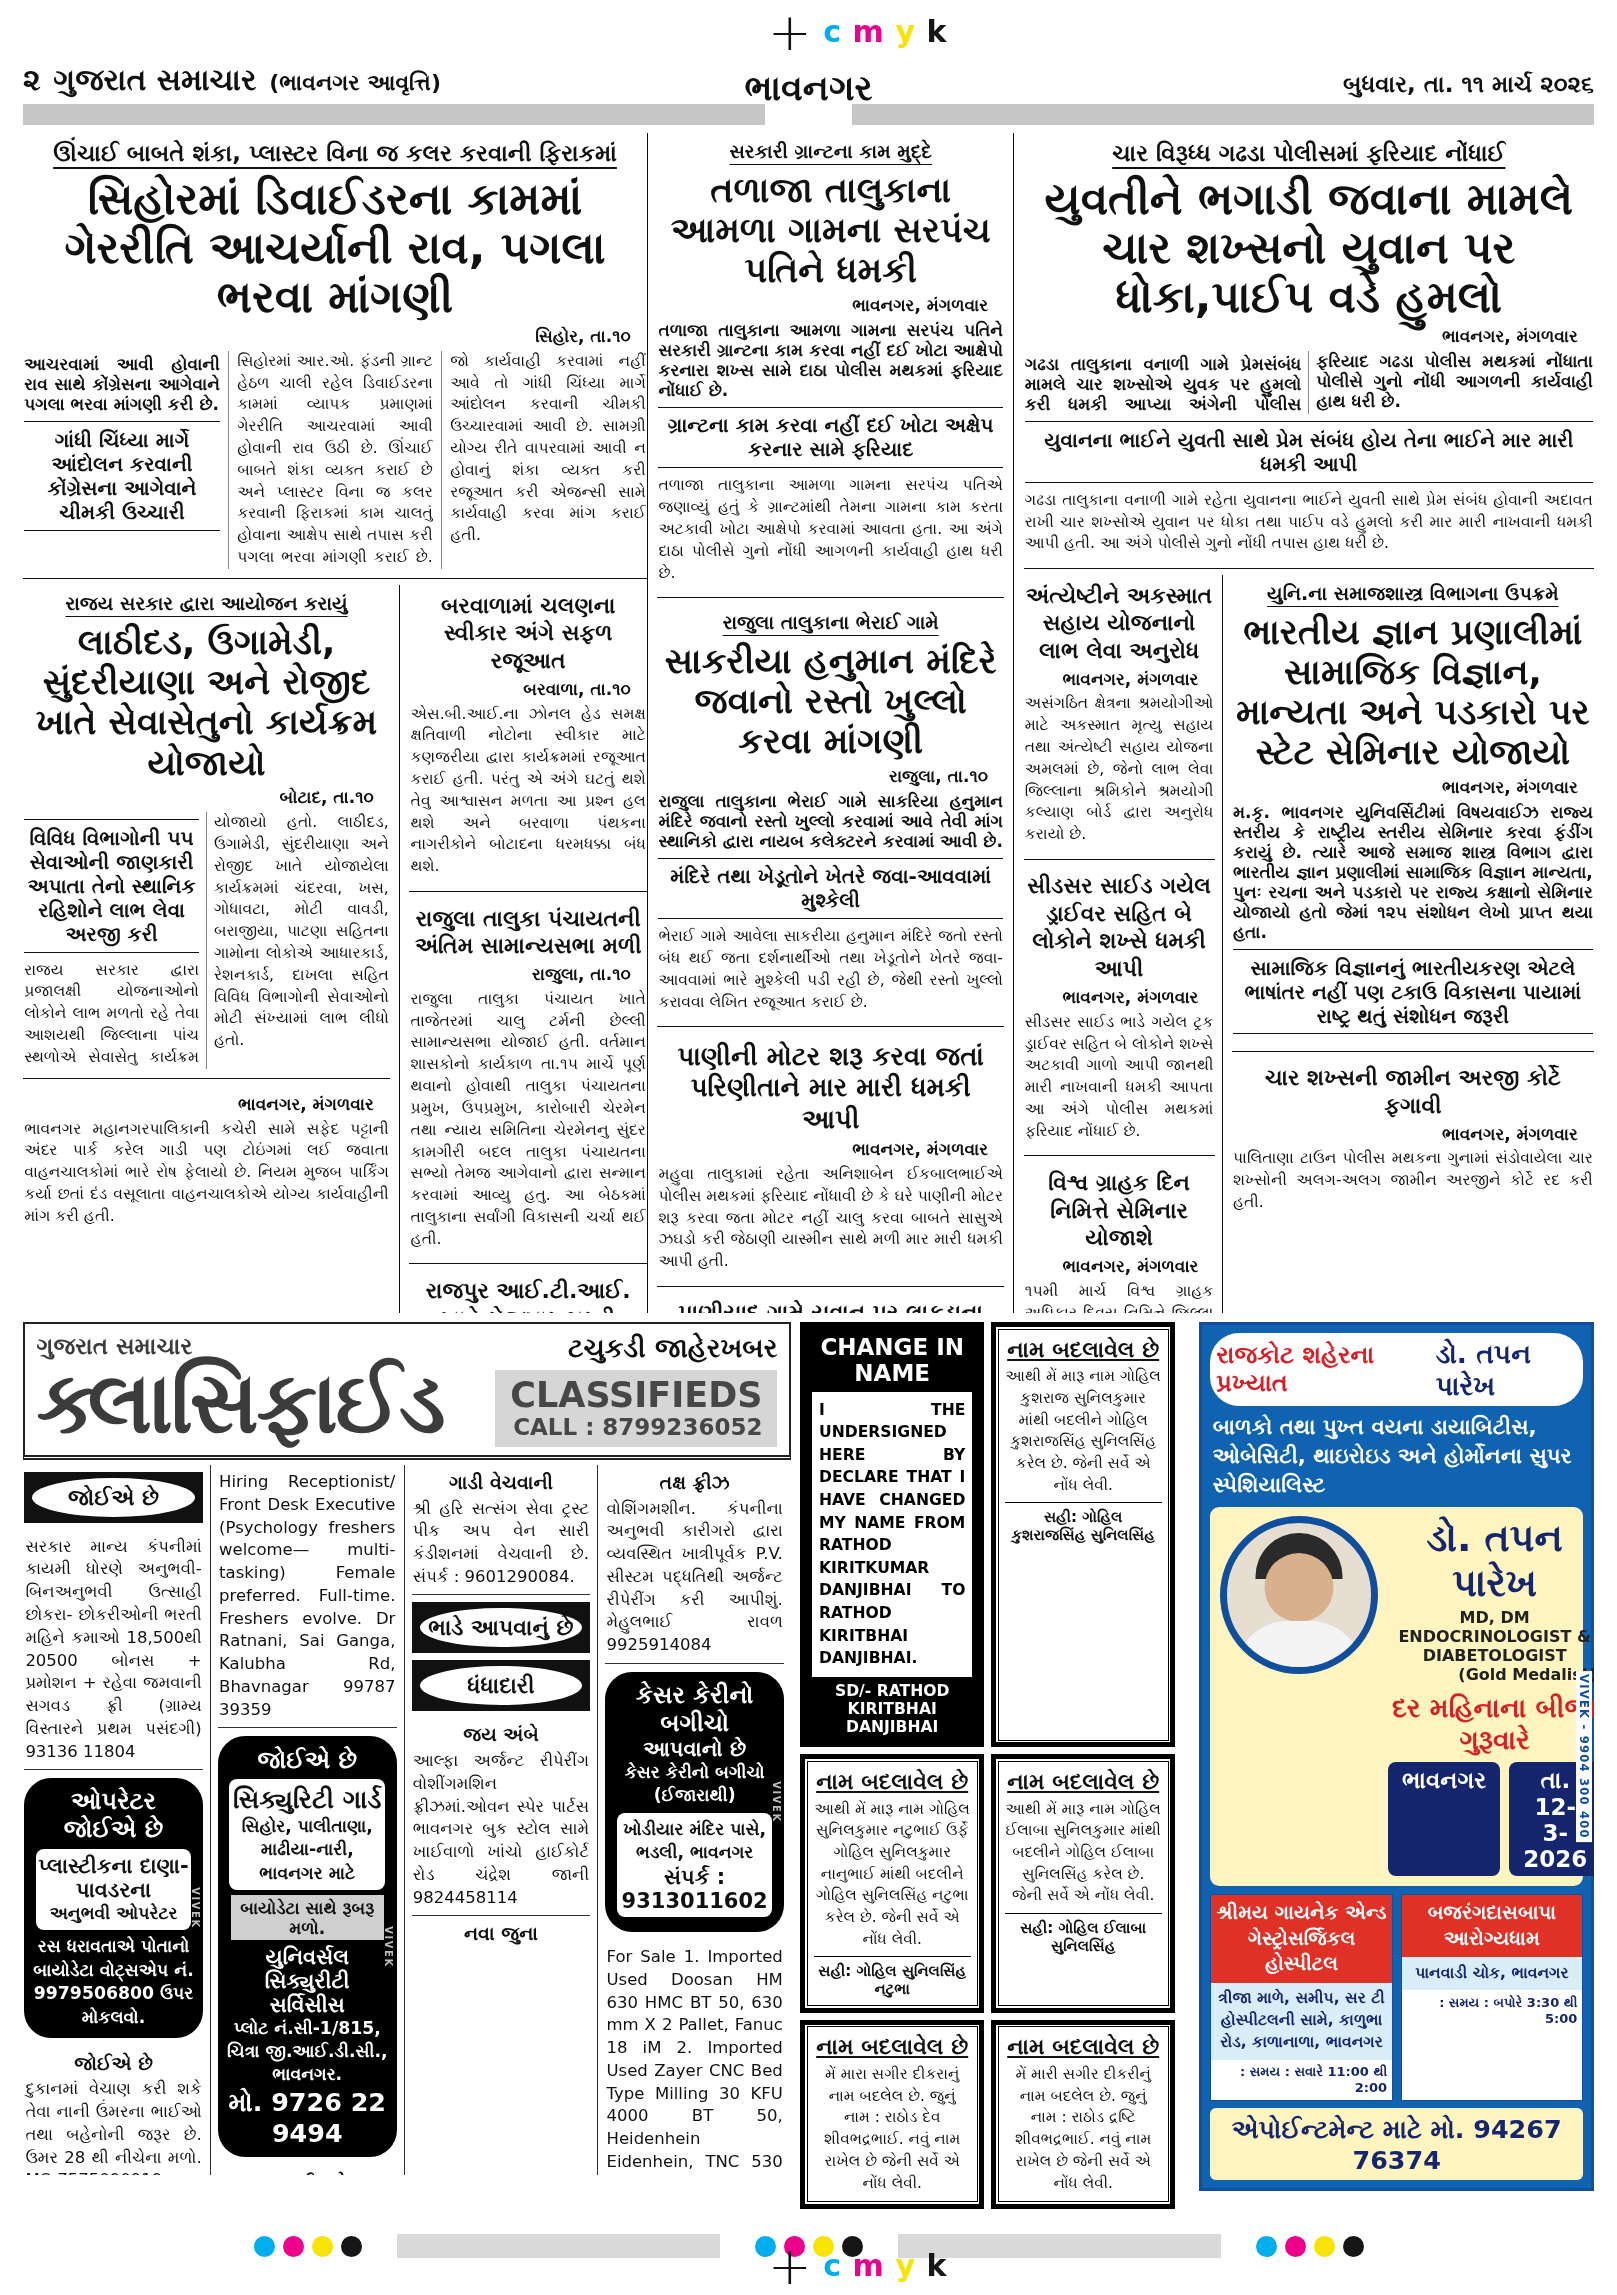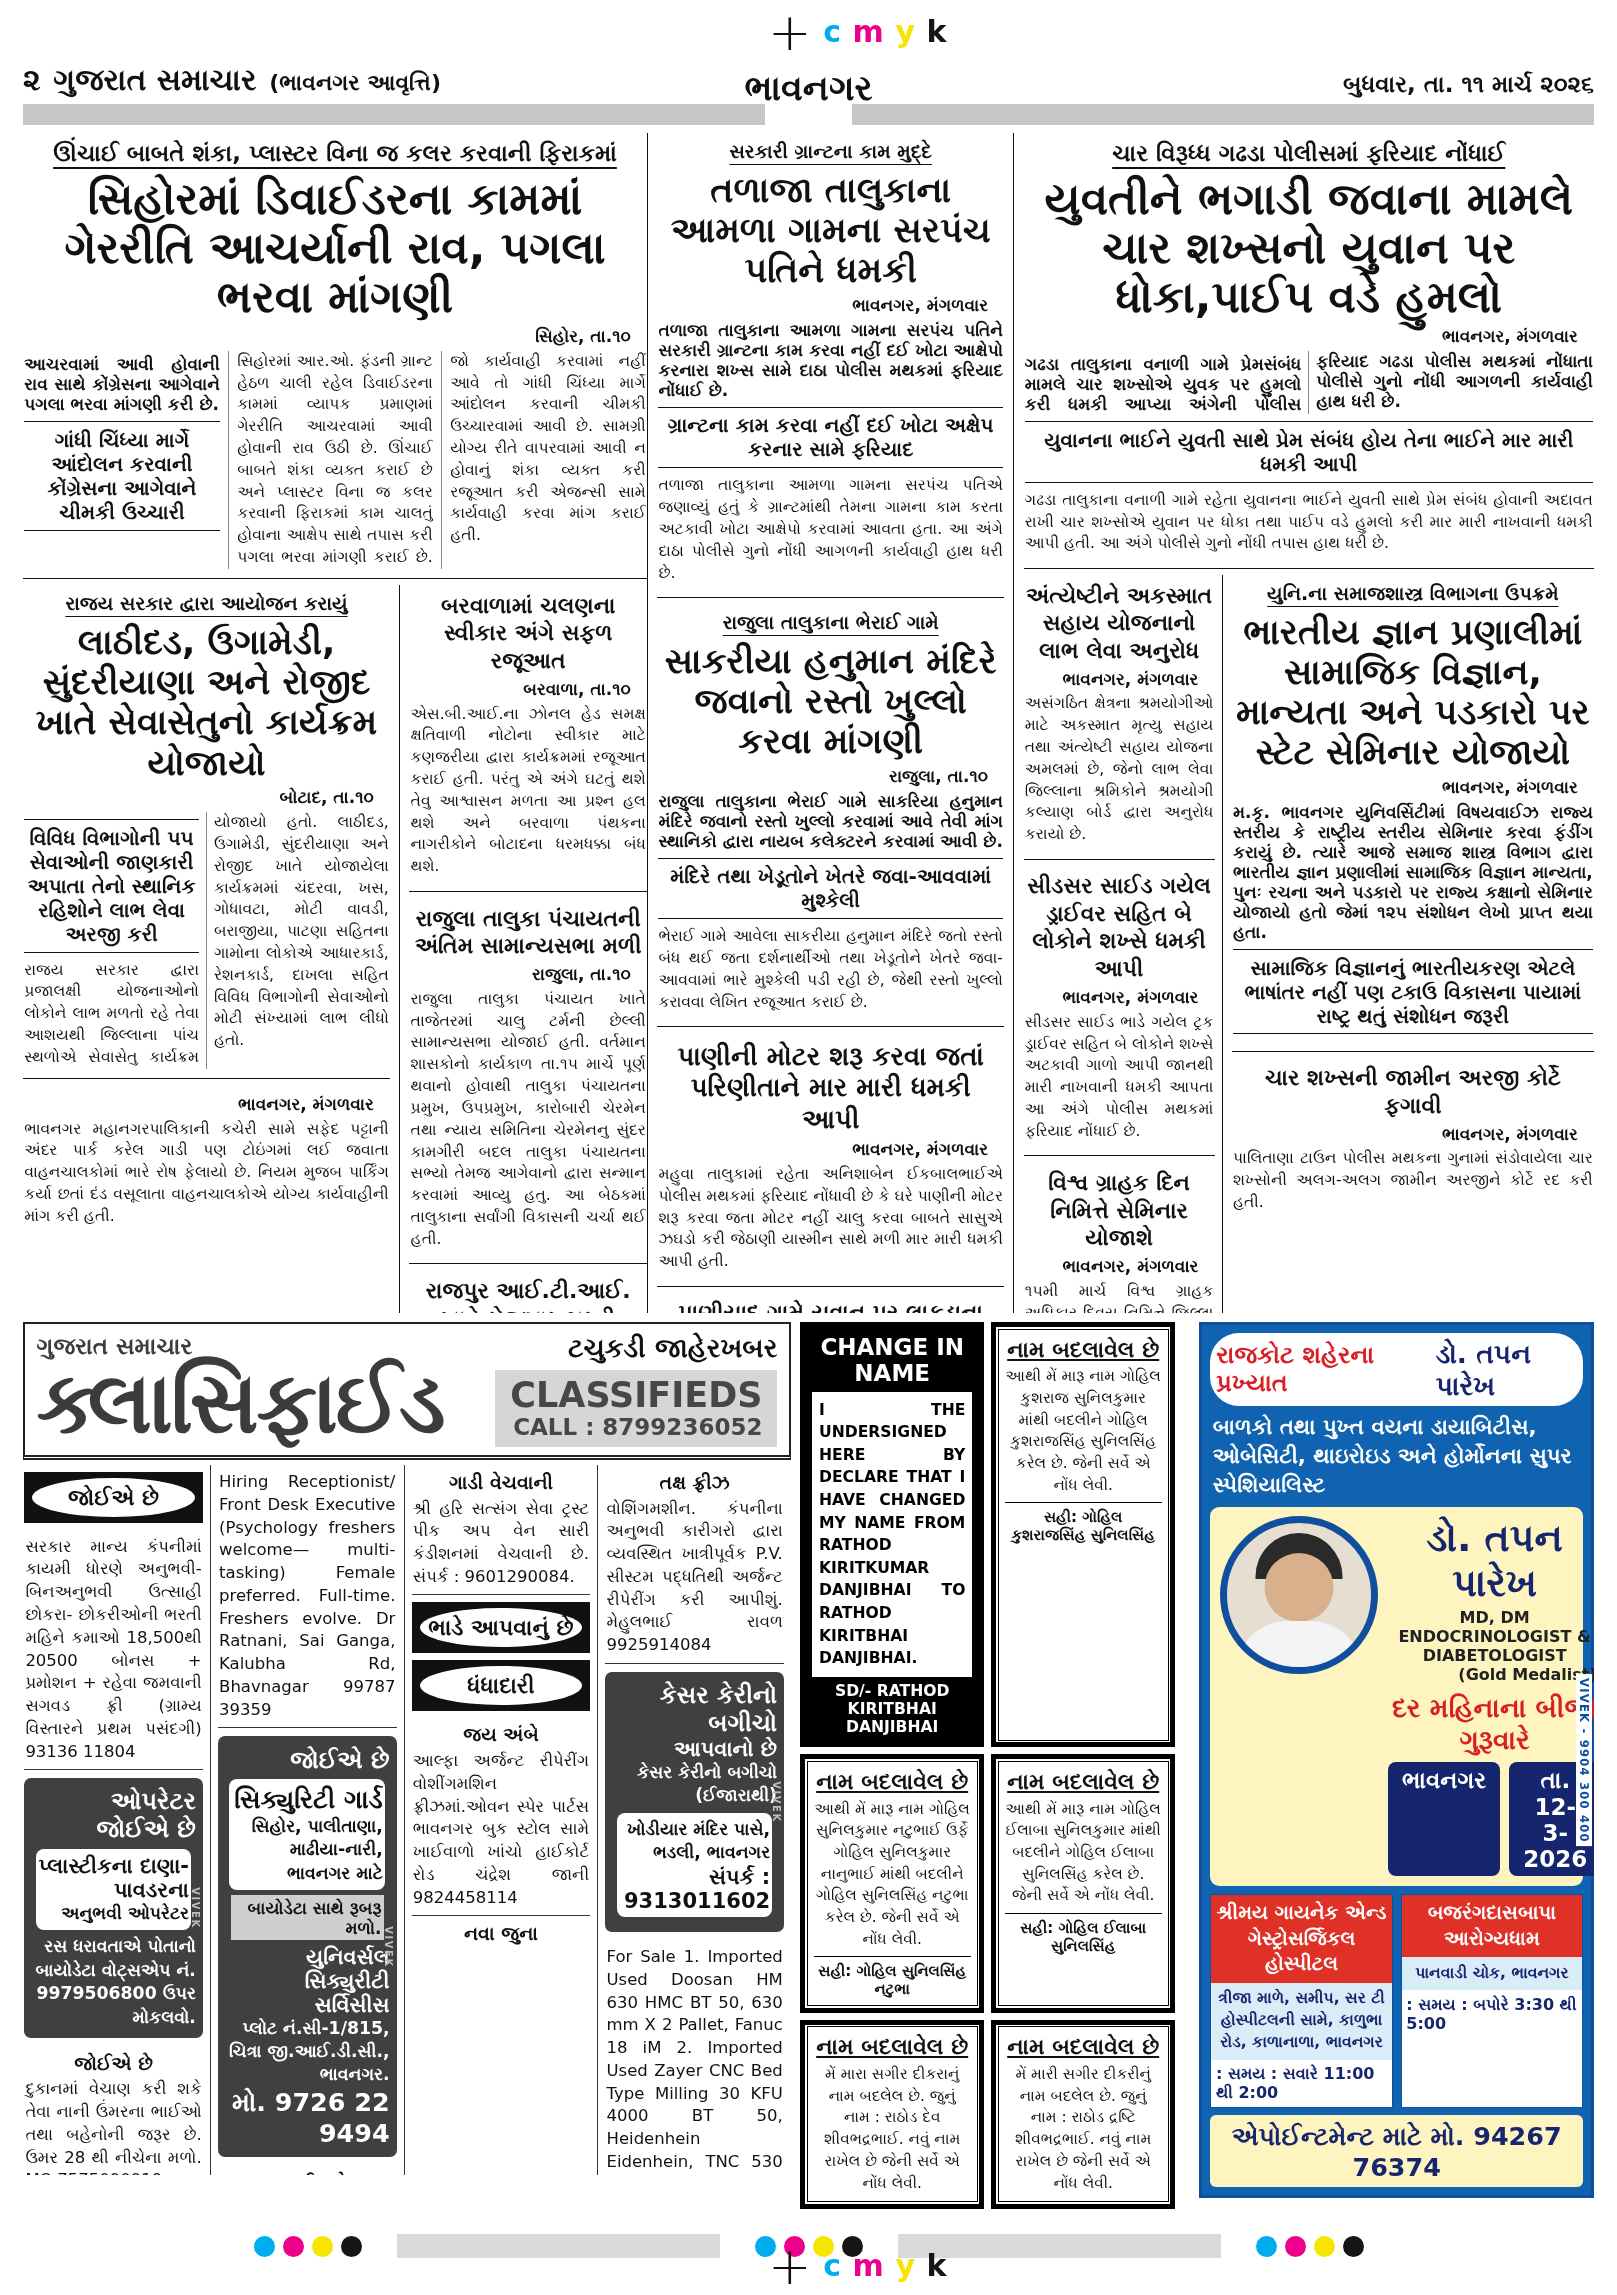--- a/index.html
+++ b/index.html
@@ -64,21 +64,21 @@
   .cads{display:flex;margin-top:5.8px;height:710px;overflow:hidden}
   .ccol{flex:1;border-right:1.2px solid #333;padding:0 7px;overflow:hidden}
   .ccol:first-child{padding-left:1.2px}
   .ccol:last-child{border-right:none}
   .cad{border-bottom:1.7px solid #333;padding:5.8px 1.2px}
   .cad:last-child{border-bottom:none}
   .cadt{font-size:19px;font-weight:900;text-align:center;margin-bottom:3.5px}
   .cadb{font-size:16.5px;line-height:1.38;text-align:justify}
   .badge{background:#111;padding:5.8px 8px;margin:7px 0}
   .badge i{display:block;background:#fff;border-radius:50%;font-style:normal;text-align:center;font-weight:900;font-size:22px;padding:7px 0}
-  .bad{background:#404040;color:#fff;border-radius:7px;padding:9.2px 7px;margin:8px 0;text-align:right;position:relative}
+  .bad{background:#000000;color:#fff;border-radius:27px;padding:9.2px 7px;margin:8px 0;text-align:center;position:relative}
   .bad .w{background:#fff;color:#111;border-radius:8px;margin:5.8px 4.6px;padding:4.6px 2.3px}
   .bad .gr{background:#cfcfcf;color:#111;margin:4.6px 5.8px;padding:2.3px;font-weight:800;font-size:17px}
   .b1{font-size:24px;font-weight:900}
   .b2{font-size:21px;font-weight:900}
   .b3{font-size:17.3px;font-weight:800;line-height:1.35}
   .b4{font-size:25.4px;font-weight:900}
   .vert{position:absolute;right:2.3px;top:50%;transform:translateY(-50%);writing-mode:vertical-rl;
         font-size:9.8px;color:#bdbdbd;letter-spacing:1.7px;font-weight:700}
   
   .ngrid{display:flex;flex-wrap:wrap;gap:7px}
@@ -106,21 +106,21 @@
   .dname{font-size:38px;font-weight:900;color:#15256e}
   .dqual{font-size:16px;font-weight:900;color:#222;margin-top:2.3px}
   .dmedal{font-size:16px;font-weight:800;color:#222;text-align:right;margin-right:4.6px}
   .dsched{color:#d91f26;font-size:26.6px;font-weight:900;margin:8px 0 5.8px}
   .dpills{display:flex;gap:9.2px;justify-content:center}
   .dpill{background:#15256e;color:#fff;border-radius:8px;padding:4.6px 14px;font-size:23px;font-weight:900}
   .hosps{display:flex;gap:8px;margin-top:8px}
   .hosp{flex:1;background:#fff;border:1.7px solid #0f4f9e}
   .hh{background:#e03127;color:#fff;font-size:19.6px;font-weight:900;text-align:center;padding:5.8px 3.5px;line-height:1.3}
   .ha{background:#d9edf8;color:#15256e;font-size:15.6px;font-weight:800;text-align:center;padding:5.8px 4.6px;line-height:1.4}
-  .ht{color:#15256e;font-size:16px;font-weight:900;text-align:left;padding:4.6px}
+  .ht{color:#15256e;font-size:13px;font-weight:900;text-align:right;padding:4.6px}
   .dappt{background:#fdf4bf;color:#15256e;font-size:25.4px;font-weight:900;text-align:center;margin-top:7px;padding:5.8px;border-radius:5.8px}
   .bvert{position:absolute;right:-1.2px;top:50%;transform:translateY(-50%);writing-mode:vertical-rl;
          font-size:11.6px;color:#0f4f9e;font-weight:900;letter-spacing:1.2px;background:#fff;padding:3.5px 1.2px}
   
   .dots{position:absolute;bottom:37px;left:0;right:0;display:flex;align-items:center;justify-content:center;gap:35px}
   .dg{display:flex;gap:8px}
   .dot{width:21px;height:21px;border-radius:50%}
   .gbar{width:323px;height:24px;background:#d9d9d9}
 </style>
 </head>

